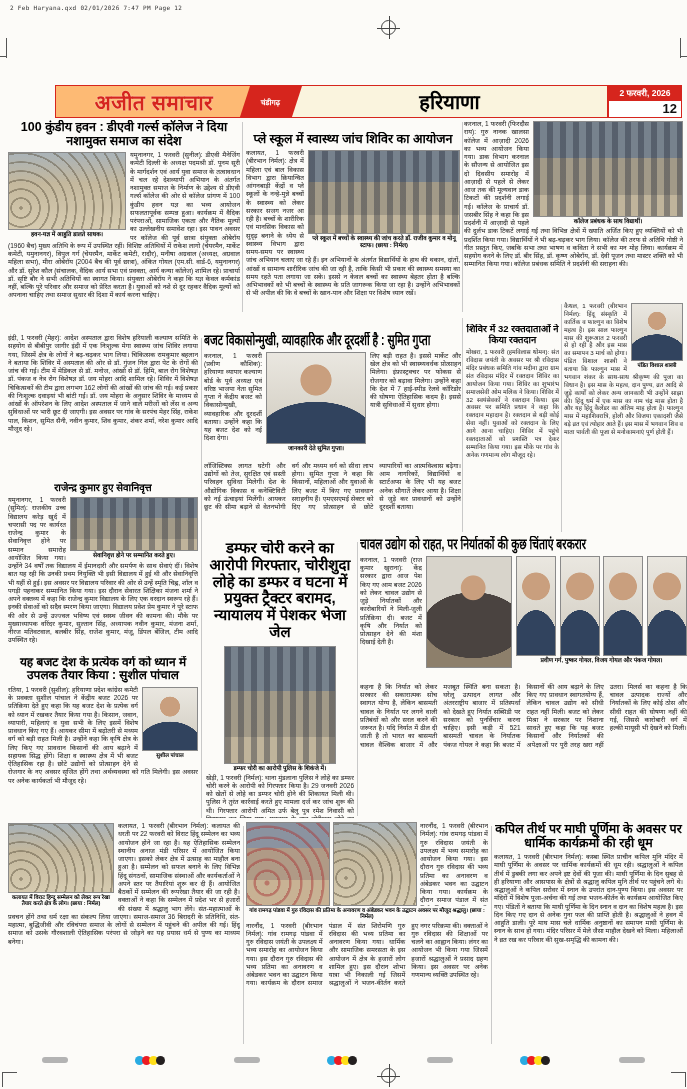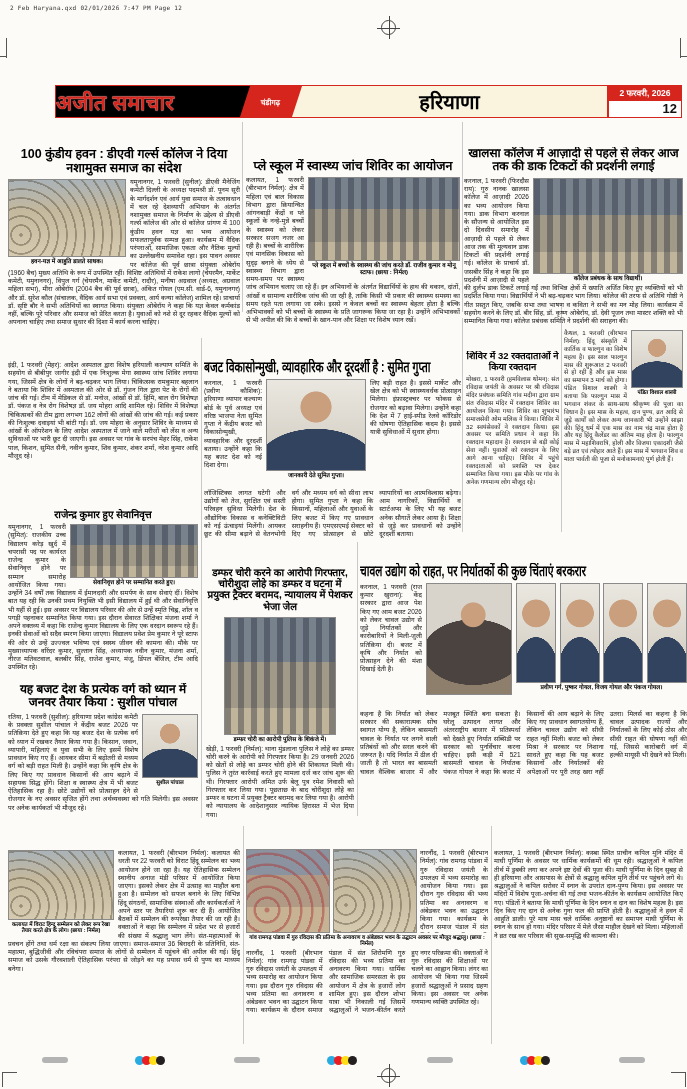--- a/index.html
+++ b/index.html
@@ -10,32 +10,32 @@
   .crosshair{position:absolute;width:13px;height:13px;border:1px solid #444;border-radius:50%;}
   .crosshair:before{content:"";position:absolute;left:50%;top:-5px;bottom:-5px;width:1px;background:#444;}
   .crosshair:after{content:"";position:absolute;top:50%;left:-5px;right:-5px;height:1px;background:#444;}
   .cmark{position:absolute;}
   .regrow{position:absolute;left:42px;right:42px;top:1054px;height:12px;display:flex;justify-content:space-between;align-items:center;}
   .greg{width:26px;height:6px;background:#b3b3b3;border-radius:3px;}
   .cmyk{display:flex;}
   .cmyk i{width:9px;height:9px;border-radius:50%;margin-left:-2px;display:block;}
   
   .masthead{position:absolute;left:55px;top:85px;width:627px;height:33px;display:flex;}
-  .mh-logo{position:relative;width:196px;background:#000000;border:1px solid #D6251D;display:flex;align-items:center;justify-content:flex-start;}
+  .mh-logo{position:relative;width:196px;background:#fdba74;border:1px solid #D6251D;display:flex;align-items:center;justify-content:center;}
   .mh-logo .paper{font-size:21px;font-weight:800;color:#D6251D;letter-spacing:.5px;text-shadow:0 0 1px #fff;}
   .mh-ribbon{position:relative;width:52px;background:#D6251D;transform:skewX(-18deg);margin-left:-8px;display:flex;align-items:center;justify-content:center;}
   .mh-ribbon .ed{transform:skewX(18deg);color:#fff;font-size:7.5px;font-weight:700;}
   .mh-sec{flex:1;background:#FAF4DE;border:1px solid #D6251D;margin-left:-6px;display:flex;align-items:center;justify-content:center;}
   .mh-sec .sec{font-size:20px;font-weight:800;color:#000;}
   .mh-right{width:74px;display:flex;flex-direction:column;align-items:stretch;}
   .mh-date{height:16px;background:#D6251D;color:#fff;font-size:8.5px;font-weight:700;display:flex;align-items:center;justify-content:center;}
   .mh-page{height:17px;border:1px solid #D6251D;border-top:none;background:#fff;display:flex;align-items:center;justify-content:flex-end;}
   .mh-page span{font-size:13px;font-weight:800;color:#111;padding-right:4px;}
   
-  .art{position:absolute;overflow:hidden;margin-top:27px;}
+  .art{position:absolute;overflow:hidden;}
   .hl{margin:0 0 3px 0;font-weight:800;color:#000;text-align:center;line-height:1.12;font-family:"Liberation Sans",sans-serif;}
   .hl.condensed{white-space:nowrap;width:143%;transform:scaleX(.7);transform-origin:0 50%;text-align:left;}
   .body{font-size:6.5px;line-height:1.27;text-align:justify;overflow:hidden;color:#1b1b1b;}
   .fig{margin:0;}
   .fig-l{float:left;margin:1px 4px 2px 0;}
   .fig-r{float:right;margin:1px 0 2px 4px;}
   .fig-c{margin:2px auto;}
   .cap{font-size:6px;font-weight:700;text-align:center;line-height:1.15;padding-top:1px;color:#000;}
   .ph{border:1px solid #8a8a8a;box-sizing:border-box;}
   .ph-crowd{background:
@@ -119,21 +119,20 @@
     <div class="body" style="height:168px;">
       <figure class="fig fig-r" style="width:152px;">
         <div class="ph ph-group" style="height:84px;"></div>
         <figcaption class="cap">प्ले स्कूल में बच्चों के स्वास्थ्य की जांच करते डॉ. राजीव कुमार व मोनू स्टाफ। (छाया : निर्मल)</figcaption>
       </figure>
       <span>कलायत, 1 फरवरी (बीरभान निर्मल): क्षेत्र में महिला एवं बाल विकास विभाग द्वारा क्रियान्वित आंगनबाड़ी केंद्रों व प्ले स्कूलों के नन्हे-मुन्ने बच्चों के स्वास्थ्य को लेकर सरकार सजग नजर आ रही है। बच्चों के शारीरिक एवं मानसिक विकास को सुदृढ़ बनाने के ध्येय से स्वास्थ्य विभाग द्वारा समय-समय पर स्वास्थ्य जांच अभियान चलाए जा रहे हैं। इन अभियानों के अंतर्गत विद्यार्थियों के हाथ की थकान, दांतों, आंखों व सामान्य शारीरिक जांच की जा रही है, ताकि किसी भी प्रकार की स्वास्थ्य समस्या का समय रहते पता लगाया जा सके। इससे न केवल बच्चों का स्वास्थ्य बेहतर होता है बल्कि अभिभावकों को भी बच्चों के स्वास्थ्य के प्रति जागरूक किया जा रहा है। उन्होंने अभिभावकों से भी अपील की कि वे बच्चों के खान-पान और शिक्षा पर विशेष ध्यान रखें।</span>
     </div>
   </article>
 
   <article class="art" style="left:464px;top:120px;width:219px;height:212px;">
-    <h2 class="hl" style="font-size:12px;">खालसा कॉलेज में आज़ादी से पहले से लेकर आज तक की डाक टिकटों की प्रदर्शनी लगाई</h2>
     <div class="body" style="height:170px;">
       <figure class="fig fig-r" style="width:150px;">
         <div class="ph ph-group" style="height:96px;"></div>
         <figcaption class="cap">कॉलेज प्रबंधक के साथ विद्यार्थी।</figcaption>
       </figure>
       <span>करनाल, 1 फरवरी (फिरदौस राय): गुरु नानक खालसा कॉलेज में आज़ादी 2026 का भव्य आयोजन किया गया। डाक विभाग करनाल के सौजन्य से आयोजित इस दो दिवसीय समारोह में आज़ादी से पहले से लेकर आज तक की मूल्यवान डाक टिकटों की प्रदर्शनी लगाई गई। कॉलेज के प्राचार्य डॉ. जसबीर सिंह ने कहा कि इस प्रदर्शनी में आज़ादी से पहले की दुर्लभ डाक टिकटें लगाई गईं तथा विभिन्न क्षेत्रों में ख्याति अर्जित किए हुए व्यक्तियों को भी प्रदर्शित किया गया। विद्यार्थियों ने भी बढ़-चढ़कर भाग लिया। कॉलेज की तरफ से अतिथि गोष्ठी ने गीत प्रस्तुत किए, जबकि सभा तथा भाषण व कविता ने सभी का मन मोह लिया। कार्यक्रम में सहयोग करने के लिए डॉ. बीर सिंह, डॉ. कृष्ण ओबेरॉय, डॉ. देवी पूजन तथा मास्टर शक्ति को भी सम्मानित किया गया। कॉलेज प्रबंधक समिति ने प्रदर्शनी की सराहना की।</span>
     </div>
   </article>
 
   <article class="art" style="left:8px;top:334px;width:190px;height:146px;">
@@ -177,21 +176,21 @@
     <div class="body" style="height:150px;">
       <figure class="fig fig-r" style="width:128px;">
         <div class="ph ph-group" style="height:54px;"></div>
         <figcaption class="cap">सेवानिवृत्त होने पर सम्मानित करते हुए।</figcaption>
       </figure>
       <span>यमुनानगर, 1 फरवरी (सुमित): राजकीय उच्च विद्यालय करेड़ खुर्द में चपरासी पद पर कार्यरत राजेन्द्र कुमार के सेवानिवृत्त होने पर सम्मान समारोह आयोजित किया गया। उन्होंने 34 वर्षों तक विद्यालय में ईमानदारी और समर्पण के साथ सेवाएं दीं। विशेष बात यह रही कि उनकी प्रथम नियुक्ति भी इसी विद्यालय में हुई थी और सेवानिवृत्ति भी यहीं से हुई। इस अवसर पर विद्यालय परिवार की ओर से उन्हें स्मृति चिह्न, शॉल व पगड़ी पहनाकर सम्मानित किया गया। इस दौरान सेवारत शिक्षिका मंजना शर्मा ने अपने वक्तव्य में कहा कि राजेन्द्र कुमार विद्यालय के लिए एक वरदान स्वरूप रहे हैं। इनकी सेवाओं को सदैव स्मरण किया जाएगा। विद्यालय प्रवेश प्रेम कुमार ने पूरे स्टाफ की ओर से उन्हें उज्ज्वल भविष्य एवं स्वस्थ जीवन की कामना की। मौके पर मुख्याध्यापक वरिंदर कुमार, सुल्तान सिंह, अध्यापक नवीन कुमार, मंजना शर्मा, नीरज मतिवटवाल, बलबीर सिंह, राजेश कुमार, मंजू, डिंपल बेंजिल, टीम आदि उपस्थित रहे।</span>
     </div>
   </article>
 
   <article class="art" style="left:206px;top:540px;width:148px;height:278px;">
-    <h2 class="hl" style="font-size:10px;">डम्फर चोरी करने का आरोपी गिरफ्तार, चोरीशुदा लोहे का डम्फर व घटना में प्रयुक्त ट्रैक्टर बरामद, न्यायालय में पेशकर भेजा जेल</h2>
+    <h2 class="hl" style="font-size:15px;">डम्फर चोरी करने का आरोपी गिरफ्तार, चोरीशुदा लोहे का डम्फर व घटना में प्रयुक्त ट्रैक्टर बरामद, न्यायालय में पेशकर भेजा जेल</h2>
     <div class="body" style="height:226px;">
       <figure class="fig fig-c" style="width:112px;">
         <div class="ph ph-group" style="height:118px;"></div>
         <figcaption class="cap">डम्फर चोरी का आरोपी पुलिस के शिकंजे में।</figcaption>
       </figure>
       <span>खेड़ी, 1 फरवरी (निर्मल): थाना मुंडलाना पुलिस ने लोहे का डम्फर चोरी करने के आरोपी को गिरफ्तार किया है। 29 जनवरी 2026 को खेतों से लोहे का डम्फर चोरी होने की शिकायत मिली थी। पुलिस ने तुरंत कार्रवाई करते हुए मामला दर्ज कर जांच शुरू की थी। गिरफ्तार आरोपी अमित उर्फ बेलू पुत्र रमेश निवासी को गिरफ्तार कर लिया गया। पूछताछ के बाद चोरीशुदा लोहे का डम्फर व घटना में प्रयुक्त ट्रैक्टर बरामद कर लिया गया है। आरोपी को न्यायालय के आदेशानुसार न्यायिक हिरासत में भेज दिया गया।</span>
     </div>
   </article>
 
   <article class="art" style="left:360px;top:536px;width:327px;height:258px;">
@@ -208,21 +207,21 @@
           <div class="ph ph-portrait" style="width:40px;height:100px;"></div>
           <div class="ph ph-portrait" style="width:40px;height:100px;"></div>
         </div>
         <div class="cap">प्रवीण गर्ग, पुष्कर गोयल, विजय गोयल और पंकज गोयल।</div>
       </div>
     </div>
     <div class="body cols4" style="height:104px;margin-top:3px;">कहना है कि निर्यात को लेकर सरकार की सकारात्मक सोच स्वागत योग्य है, लेकिन बासमती चावल के निर्यात पर लगने वाली प्रतिबंधों को और सरल करने की जरूरत है। यदि निर्यात में ढील दी जाती है तो भारत का बासमती चावल वैश्विक बाजार में और मजबूत स्थिति बना सकता है। घरेलू उत्पादन लागत और अंतरराष्ट्रीय बाजार में प्रतिस्पर्धा को देखते हुए निर्यात सब्सिडी पर सरकार को पुनर्विचार करना चाहिए। इसी कड़ी में 521 बासमती चावल के निर्यातक पंकज गोयल ने कहा कि बजट में किसानों की आय बढ़ाने के लिए किए गए प्रावधान स्वागतयोग्य हैं, लेकिन चावल उद्योग को सीधी राहत नहीं मिली। बजट को लेकर मिश्रा ने सरकार पर निशाना साधते हुए कहा कि यह बजट किसानों और निर्यातकों की अपेक्षाओं पर पूरी तरह खरा नहीं उतरा। मिलर्स का कहना है कि चावल उत्पादक राज्यों और निर्यातकों के लिए कोई ठोस और सीधी राहत की घोषणा नहीं की गई, जिससे कारोबारी वर्ग में हल्की मायूसी भी देखने को मिली।</div>
   </article>
 
   <article class="art" style="left:8px;top:656px;width:190px;height:162px;">
-    <h2 class="hl" style="font-size:12px;">यह बजट देश के प्रत्येक वर्ग को ध्यान में जनवर तैयार किया : सुशील पांचाल</h2>
+    <h2 class="hl" style="font-size:12px;">यह बजट देश के प्रत्येक वर्ग को ध्यान में उपलक तैयार किया : सुशील पांचाल</h2>
     <div class="body" style="height:126px;">
       <figure class="fig fig-r" style="width:56px;">
         <div class="ph ph-portrait" style="height:64px;"></div>
         <figcaption class="cap" style="font-size:5.5px;">सुशील पांचाल</figcaption>
       </figure>
       <span>रतिया, 1 फरवरी (सुशील): हरियाणा प्रदेश कांग्रेस कमेटी के प्रवक्ता सुशील पांचाल ने केंद्रीय बजट 2026 पर प्रतिक्रिया देते हुए कहा कि यह बजट देश के प्रत्येक वर्ग को ध्यान में रखकर तैयार किया गया है। किसान, जवान, व्यापारी, महिलाएं व युवा सभी के लिए इसमें विशेष प्रावधान किए गए हैं। आयकर सीमा में बढ़ोतरी से मध्यम वर्ग को बड़ी राहत मिली है। उन्होंने कहा कि कृषि क्षेत्र के लिए किए गए प्रावधान किसानों की आय बढ़ाने में सहायक सिद्ध होंगे। शिक्षा व स्वास्थ्य क्षेत्र में भी बजट ऐतिहासिक रहा है। छोटे उद्योगों को प्रोत्साहन देने से रोजगार के नए अवसर सृजित होंगे तथा अर्थव्यवस्था को गति मिलेगी। इस अवसर पर अनेक कार्यकर्ता भी मौजूद रहे।</span>
     </div>
   </article>
 
   <article class="art" style="left:8px;top:822px;width:232px;height:224px;">
@@ -239,20 +238,21 @@
     <div class="flexrow" style="height:84px;">
       <div class="ph ph-flower" style="width:84px;height:84px;margin-right:3px;"></div>
       <div class="ph ph-crowd" style="width:84px;height:84px;margin-right:3px;"></div>
       <div class="subcol" style="flex:1;height:84px;">नारनौंद, 1 फरवरी (बीरभान निर्मल): गांव रामगढ़ पांडवा में गुरु रविदास जयंती के उपलक्ष्य में भव्य समारोह का आयोजन किया गया। इस दौरान गुरु रविदास की भव्य प्रतिमा का अनावरण व अंबेडकर भवन का उद्घाटन किया गया। कार्यक्रम के दौरान समाज पंडाल में संत शिरोमणि गुरु रविदास की भव्य प्रतिमा का अनावरण किया गया। धार्मिक और सामाजिक समरसता के इस आयोजन में क्षेत्र के हजारों लोग शामिल हुए। इस दौरान शोभा यात्रा भी निकाली गई जिसमें श्रद्धालुओं ने भजन-कीर्तन करते हुए नगर परिक्रमा की। वक्ताओं ने गुरु रविदास की शिक्षाओं पर चलने का आह्वान किया। लंगर का आयोजन भी किया गया जिसमें हजारों श्रद्धालुओं ने प्रसाद ग्रहण किया। इस अवसर पर अनेक गणमान्य व्यक्ति उपस्थित रहे।</div>
     </div>
     <div class="cap" style="font-size:5.5px;">गांव रामगढ़ पांडवा में गुरु रविदास की प्रतिमा के अनावरण व अंबेडकर भवन के उद्घाटन अवसर पर मौजूद श्रद्धालु। (छाया : निर्मल)</div>
     <div class="body cols3" style="height:92px;margin-top:2px;">नारनौंद, 1 फरवरी (बीरभान निर्मल): गांव रामगढ़ पांडवा में गुरु रविदास जयंती के उपलक्ष्य में भव्य समारोह का आयोजन किया गया। इस दौरान गुरु रविदास की भव्य प्रतिमा का अनावरण व अंबेडकर भवन का उद्घाटन किया गया। कार्यक्रम के दौरान समाज पंडाल में संत शिरोमणि गुरु रविदास की भव्य प्रतिमा का अनावरण किया गया। धार्मिक और सामाजिक समरसता के इस आयोजन में क्षेत्र के हजारों लोग शामिल हुए। इस दौरान शोभा यात्रा भी निकाली गई जिसमें श्रद्धालुओं ने भजन-कीर्तन करते हुए नगर परिक्रमा की। वक्ताओं ने गुरु रविदास की शिक्षाओं पर चलने का आह्वान किया। लंगर का आयोजन भी किया गया जिसमें हजारों श्रद्धालुओं ने प्रसाद ग्रहण किया। इस अवसर पर अनेक गणमान्य व्यक्ति उपस्थित रहे।</div>
   </article>
 
   <article class="art" style="left:494px;top:822px;width:189px;height:224px;">
+    <h2 class="hl" style="font-size:12.5px;">कपिल तीर्थ पर माघी पूर्णिमा के अवसर पर धार्मिक कार्यक्रमों की रही धूम</h2>
     <div class="body" style="height:170px;">
       <span>कलायत, 1 फरवरी (बीरभान निर्मल): कस्बा स्थित प्राचीन कपिल मुनि मंदिर में माघी पूर्णिमा के अवसर पर धार्मिक कार्यक्रमों की धूम रही। श्रद्धालुओं ने कपिल तीर्थ में डुबकी लगा कर अपने इष्ट देवों की पूजा की। माघी पूर्णिमा के दिन सुबह से ही हरियाणा और आसपास के क्षेत्रों से श्रद्धालु कपिल मुनि तीर्थ पर पहुंचने लगे थे। श्रद्धालुओं ने कपिल सरोवर में स्नान के उपरांत दान-पुण्य किया। इस अवसर पर मंदिरों में विशेष पूजा-अर्चना की गई तथा भजन-कीर्तन के कार्यक्रम आयोजित किए गए। पंडितों ने बताया कि माघी पूर्णिमा के दिन स्नान व दान का विशेष महत्व है। इस दिन किए गए दान से अनेक गुना फल की प्राप्ति होती है। श्रद्धालुओं ने हवन में आहुति डाली। पूरे माघ मास चले धार्मिक अनुष्ठानों का समापन माघी पूर्णिमा के स्नान के साथ हो गया। मंदिर परिसर में मेले जैसा माहौल देखने को मिला। महिलाओं ने व्रत रख कर परिवार की सुख-समृद्धि की कामना की।</span>
     </div>
   </article>
 
   <div class="regrow">
     <span class="greg"></span>
     <span class="cmyk">
         <i style="background:#29ABE2"></i>
         <i style="background:#EC1C24"></i>

